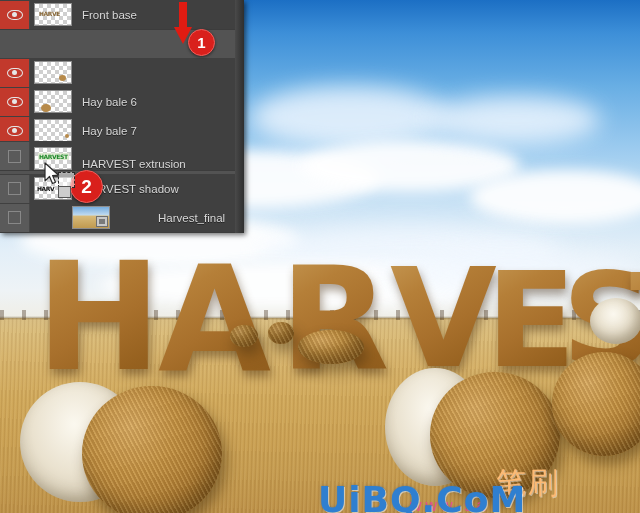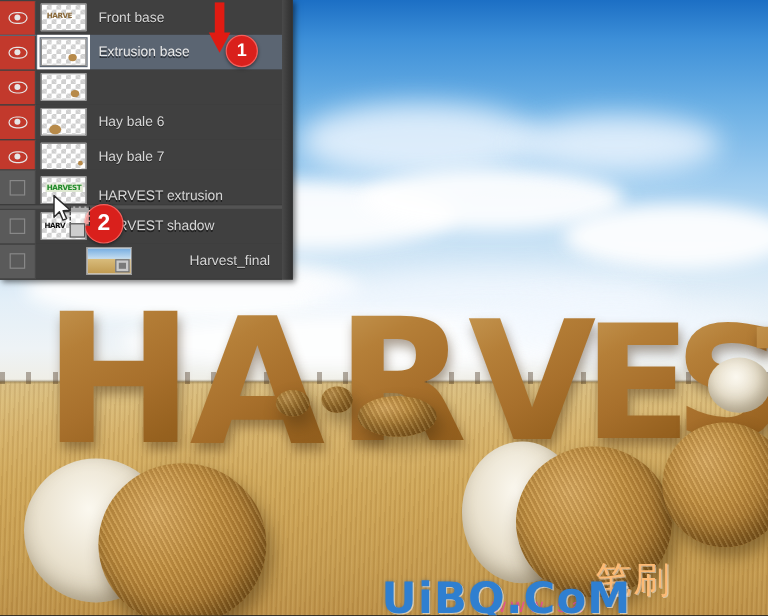--- a/index.html
+++ b/index.html
@@ -174,32 +174,20 @@
         </div>
       <div class="thumbwrap">
         <div class="thumb">
             <div class="checker"></div>
             <div class="tminiword">HARVE</div>
           </div>
       </div>
       <div class="lname">Front base</div>
     </div>
 
-    <div class="row sel" style="top:29px;">
-      <div class="eyecell onsel">
-          <div class="eyeglyph"></div>
-        </div>
-      <div class="thumbwrap">
-        <div class="thumb selected">
-            <div class="checker"></div>
-            <div class="tminibale" style="left:22px;top:12px;"></div>
-          </div>
-      </div>
-      <div class="lname">Extrusion base</div>
-    </div>
 
     <div class="row plain" style="top:58px;">
       <div class="eyecell on">
           <div class="eyeglyph"></div>
         </div>
       <div class="thumbwrap">
         <div class="thumb">
             <div class="checker"></div>
             <div class="tminibale" style="left:24px;top:13px;"></div>
           </div>

